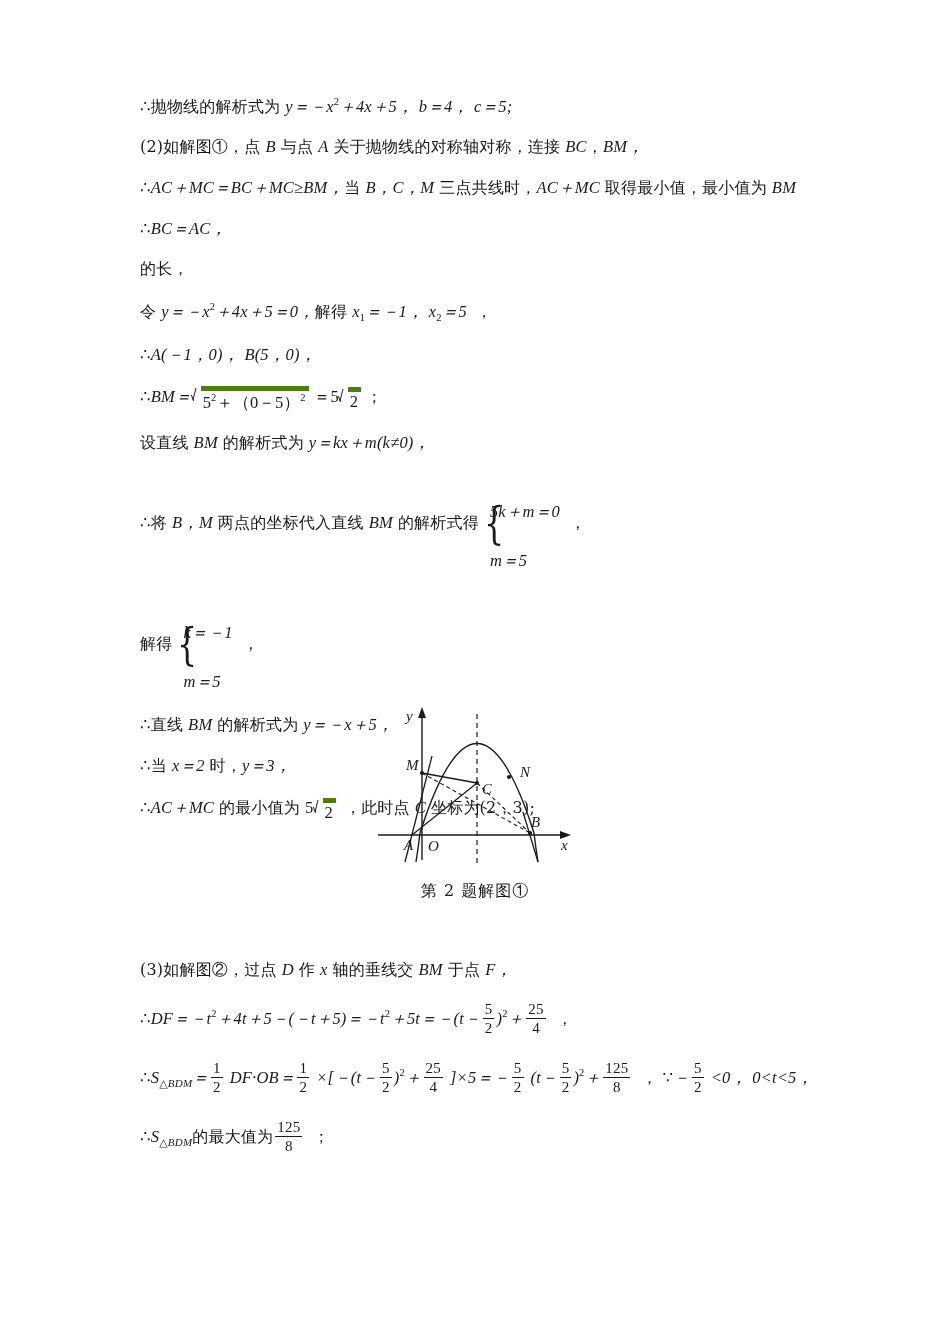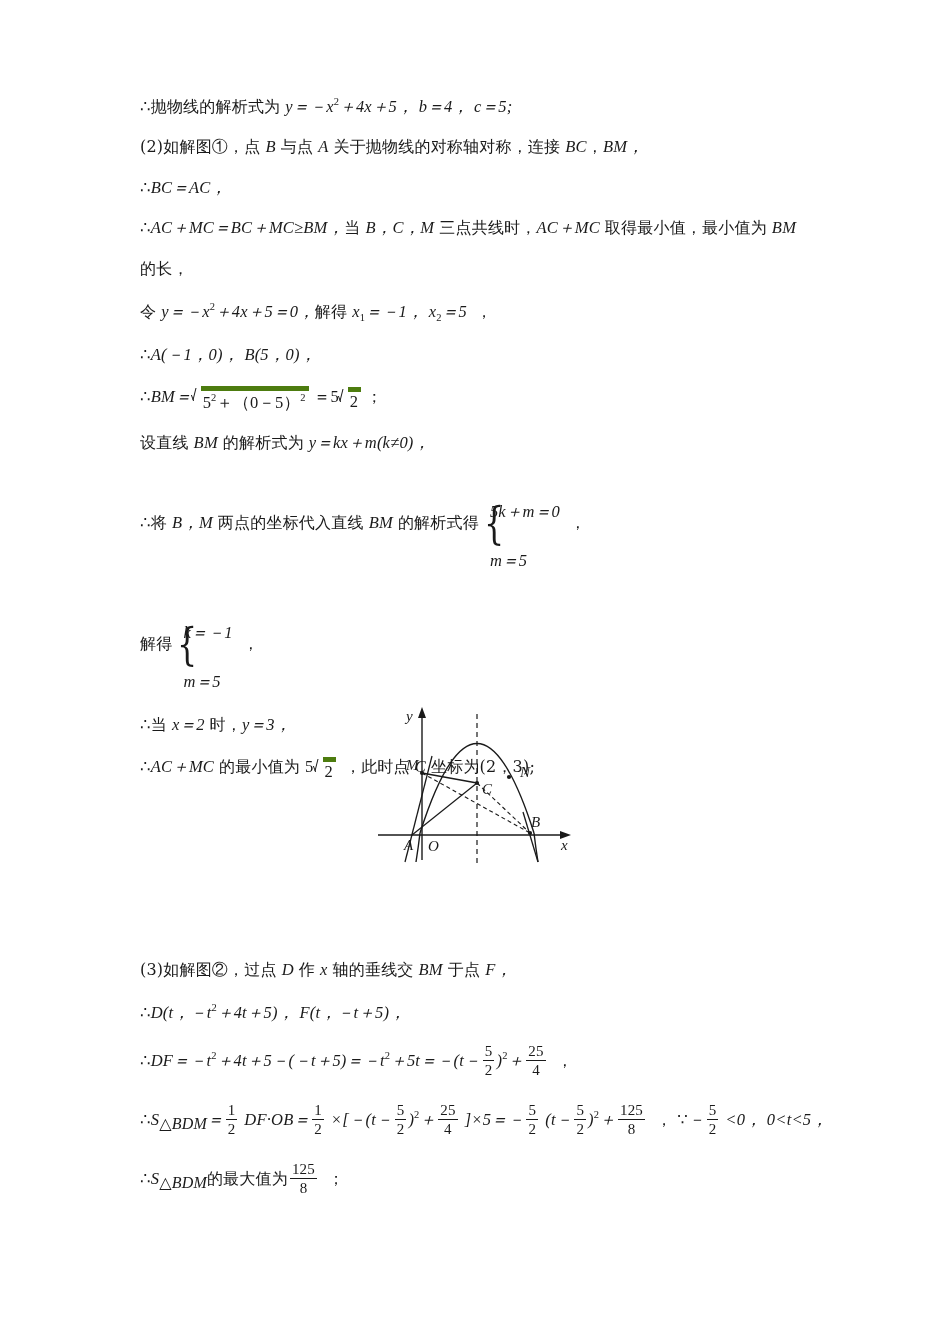--- a/index.html
+++ b/index.html
@@ -53,21 +53,21 @@
     font-size: 10.5px;
     vertical-align: super;
     font-style: normal;
   }
   sub.sb {
     font-size: 10.5px;
     vertical-align: sub;
     font-style: normal;
   }
   sub.sbi {
-    font-size: 16px;
+    font-size: 11px;
     vertical-align: sub;
     font-style: italic;
   }
   .sp { display: inline-block; width: 5px; }
   .sp2 { display: inline-block; width: 9px; }
 
   
   .sqrt {
     display: inline-block;
     position: relative;
@@ -180,28 +180,28 @@
 
     <p class="line">
       <span class="mn">∴</span><span class="cn">抛物线的解析式为</span><span class="sp"></span><span class="mi">y＝－x</span><sup class="expn">2</sup><span class="mi">＋4x＋5，</span><span class="sp"></span><span class="mi">b＝4，</span><span class="sp"></span><span class="mi">c＝5;</span>
     </p>
 
     <p class="line">
       <span class="cn">(2)</span><span class="cn">如解图①，点</span><span class="sp"></span><span class="mi">B</span><span class="sp"></span><span class="cn">与点</span><span class="sp"></span><span class="mi">A</span><span class="sp"></span><span class="cn">关于抛物线的对称轴对称，连接</span><span class="sp"></span><span class="mi">BC</span><span class="cn">，</span><span class="mi">BM，</span>
     </p>
 
     <p class="line">
+      <span class="mn">∴</span><span class="mi">AC＋MC＝BC＋MC≥BM，</span><span class="cn">当</span><span class="sp"></span><span class="mi">B，</span><span class="mi">C，</span><span class="mi">M</span><span class="sp"></span><span class="cn">三点共线时，</span><span class="mi">AC＋MC</span><span class="sp"></span><span class="cn">取得最小值，最小值为</span><span class="sp"></span><span class="mi">BM</span>
+    </p>
+
+    <p class="line">
       <span class="mn">∴</span><span class="mi">BC＝AC，</span>
     </p>
 
     <p class="line">
-      <span class="mn">∴</span><span class="mi">AC＋MC＝BC＋MC≥BM，</span><span class="cn">当</span><span class="sp"></span><span class="mi">B，</span><span class="mi">C，</span><span class="mi">M</span><span class="sp"></span><span class="cn">三点共线时，</span><span class="mi">AC＋MC</span><span class="sp"></span><span class="cn">取得最小值，最小值为</span><span class="sp"></span><span class="mi">BM</span>
-    </p>
-
-    <p class="line">
       <span class="cn">的长，</span>
     </p>
 
     <p class="line">
       <span class="cn">令</span><span class="sp"></span><span class="mi">y＝－x</span><sup class="expn">2</sup><span class="mi">＋4x＋5＝0，</span><span class="cn">解得</span><span class="sp"></span><span class="mi">x</span><sub class="sb">1</sub><span class="mi">＝－1，</span><span class="sp"></span><span class="mi">x</span><sub class="sb">2</sub><span class="mi">＝5</span><span class="sp2"></span><span class="cn">，</span>
     </p>
 
     <p class="line">
       <span class="mn">∴</span><span class="mi">A(－1，0)，</span><span class="sp"></span><span class="mi">B(5，0)，</span>
     </p>
@@ -215,20 +215,23 @@
     </p>
 
     <p class="line">
       <span class="mn">∴</span><span class="cn">将</span><span class="sp"></span><span class="mi">B，</span><span class="mi">M</span><span class="sp"></span><span class="cn">两点的坐标代入直线</span><span class="sp"></span><span class="mi">BM</span><span class="sp"></span><span class="cn">的解析式得</span><span class="system"><span class="brace">{</span><span class="rows"><span class="sysline mi">5k＋m＝0</span><span class="sysline mi">m＝5</span></span></span><span class="sp2"></span><span class="cn">，</span>
     </p>
 
     <p class="line">
       <span class="cn">解得</span><span class="system"><span class="brace">{</span><span class="rows"><span class="sysline mi">k＝－1</span><span class="sysline mi">m＝5</span></span></span><span class="sp2"></span><span class="cn">，</span>
     </p>
 
+    <p class="line">
+      <span class="mn">∴</span><span class="cn">直线</span><span class="sp"></span><span class="mi">BM</span><span class="sp"></span><span class="cn">的解析式为</span><span class="sp"></span><span class="mi">y＝－x＋5，</span>
+    </p>
 
 
     <p class="line">
       <span class="mn">∴</span><span class="cn">当</span><span class="sp"></span><span class="mi">x＝2</span><span class="sp"></span><span class="cn">时，</span><span class="mi">y＝3，</span>
     </p>
 
     <p class="line">
       <span class="mn">∴</span><span class="mi">AC＋MC</span><span class="sp"></span><span class="cn">的最小值为</span><span class="sp"></span><span class="mn">5</span><span class="sqrt"><span class="radicand"><span class="mn">2</span></span></span><span class="sp2"></span><span class="cn">，此时点</span><span class="sp"></span><span class="mi">C</span><span class="sp"></span><span class="cn">坐标为(2，3);</span>
     </p>
 
@@ -269,32 +272,30 @@
 
       <text class="glabel" x="46" y="70">M</text>
       <text class="glabel" x="122" y="94">C</text>
       <text class="glabel" x="160" y="77">N</text>
       <text class="glabel" x="171" y="127">B</text>
       <text class="glabel" x="44" y="150">A</text>
       <text class="glabel" x="68" y="151">O</text>
       <text class="glabel" x="201" y="150">x</text>
       <text class="glabel" x="46" y="21">y</text>
     </svg>
+    <div class="figure-caption">第 2 题解图①</div>
   </div>
 
   <div class="content" style="top: 961px;">
 
     <p class="line">
       <span class="cn">(3)</span><span class="cn">如解图②，过点</span><span class="sp"></span><span class="mi">D</span><span class="sp"></span><span class="cn">作</span><span class="sp"></span><span class="mi">x</span><span class="sp"></span><span class="cn">轴的垂线交</span><span class="sp"></span><span class="mi">BM</span><span class="sp"></span><span class="cn">于点</span><span class="sp"></span><span class="mi">F，</span>
     </p>
 
 
-    <p class="line">
-      <span class="mn">∴</span><span class="mi">D(t，－t</span><sup class="expn">2</sup><span class="mi">＋4t＋5)，</span><span class="sp"></span><span class="mi">F(t，－t＋5)，</span>
-    </p>
 
     <p class="line">
       <span class="mn">∴</span><span class="mi">DF＝－t</span><sup class="expn">2</sup><span class="mi">＋4t＋5－(－t＋5)＝－t</span><sup class="expn">2</sup><span class="mi">＋5t＝－(t－</span><span class="frac"><span class="num">5</span><span class="den">2</span></span><span class="mi">)</span><sup class="expn">2</sup><span class="mi">＋</span><span class="frac"><span class="num">25</span><span class="den">4</span></span><span class="sp2"></span><span class="cn">，</span>
     </p>
 
     <p class="line">
       <span class="mn">∴</span><span class="mi">S</span><sub class="sbi">△BDM</sub><span class="mi">＝</span><span class="frac"><span class="num">1</span><span class="den">2</span></span><span class="sp"></span><span class="mi">DF·OB＝</span><span class="frac"><span class="num">1</span><span class="den">2</span></span><span class="sp"></span><span class="mi">×[－(t－</span><span class="frac"><span class="num">5</span><span class="den">2</span></span><span class="mi">)</span><sup class="expn">2</sup><span class="mi">＋</span><span class="frac"><span class="num">25</span><span class="den">4</span></span><span class="sp"></span><span class="mi">]×5＝－</span><span class="frac"><span class="num">5</span><span class="den">2</span></span><span class="sp"></span><span class="mi">(t－</span><span class="frac"><span class="num">5</span><span class="den">2</span></span><span class="mi">)</span><sup class="expn">2</sup><span class="mi">＋</span><span class="frac"><span class="num">125</span><span class="den">8</span></span><span class="sp2"></span><span class="cn">，</span><span class="sp"></span><span class="mn">∵</span><span class="mi">－</span><span class="frac"><span class="num">5</span><span class="den">2</span></span><span class="sp"></span><span class="mi">&lt;0，</span><span class="sp"></span><span class="mi">0&lt;t&lt;5，</span>
     </p>
 
     <p class="line">

